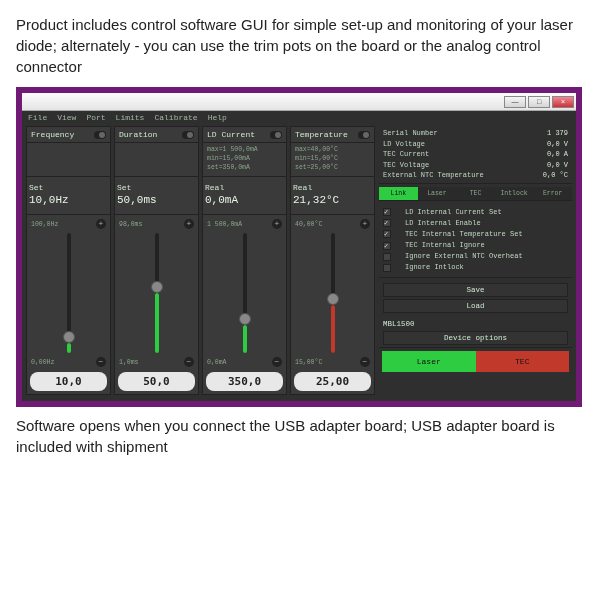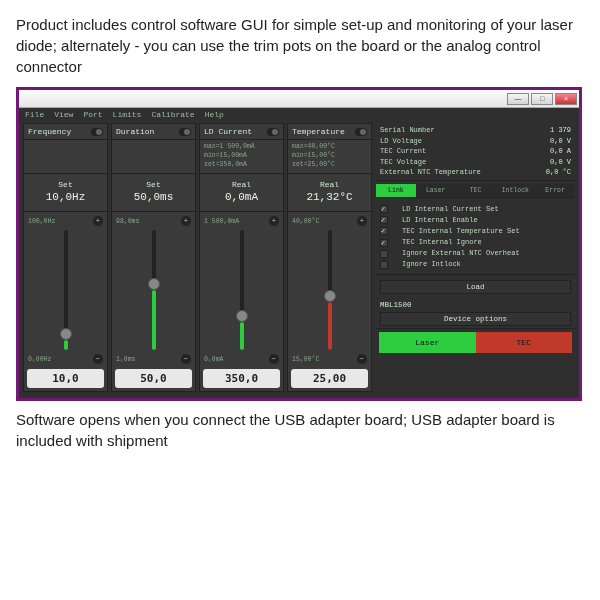--- a/index.html
+++ b/index.html
@@ -1,46 +1,46 @@
 <!DOCTYPE html>
 <html><head>
 <meta charset="utf-8">
 <style>
   * { box-sizing: border-box; margin: 0; padding: 0; }
   body { background: #fff; width: 600px; height: 600px; overflow: hidden; font-family: Arial, sans-serif; }
   .page { padding: 14px 16px 0 16px; }
   .intro, .outro { font-size: 15px; color: #222; line-height: 1.4; margin-bottom: 10px; }
   .outro { margin-top: 8px; }
-  .window { border: 3px solid #701a75; background: #ccc; width: 566px; }
+  .window { border: 6px solid #701a75; background: #ccc; width: 566px; }
   .titlebar { height: 18px; background: linear-gradient(#fdfdfd,#e4e4e4); display: flex; justify-content: flex-end; align-items: center; padding: 0 2px; border-bottom: 1px solid #aaa; }
   .wbtn { width: 22px; height: 12px; background: linear-gradient(#f5f5f5,#d5d5d5); border: 1px solid #888; margin-left: 2px; font-size: 7px; text-align: center; line-height: 10px; color: #333; }
   .wbtn.close { background: linear-gradient(#e89,#c33); color: #fff; }
   .app { background: #2f2f2f; padding: 0 0 6px 0; font-family: 'Courier New', monospace; color: #c0d8c0; }
   .menu { display: flex; gap: 10px; padding: 2px 6px; font-size: 8px; color: #9fb89f; }
   .content { display: flex; gap: 4px; padding: 2px 4px 0 4px; }
   .channels { display: flex; gap: 3px; }
   .ch { width: 85px; background: #3a3a3a; display: flex; flex-direction: column; border: 1px solid #222; }
   .ch-hdr { display: flex; justify-content: space-between; align-items: center; padding: 2px 4px; border-bottom: 1px solid #222; height: 16px; }
   .ch-title { font-size: 8px; color: #cfe8cf; }
   .tgl { width: 12px; height: 8px; background: #222; border-radius: 4px; position: relative; }
   .tgl::after { content: ''; width: 6px; height: 6px; background: #666; border-radius: 50%; position: absolute; right: 1px; top: 1px; }
   .info { height: 34px; padding: 2px 4px; font-size: 6.5px; color: #8aa58a; line-height: 1.4; border-bottom: 1px solid #222; }
-  .big { padding: 6px 2px 8px 2px; text-align: center; border-bottom: 1px solid #222; }
+  .big { padding: 6px 2px 8px 2px; border-bottom: 1px solid #222; }
   .big-lbl { font-size: 8px; color: #cfe8cf; margin-bottom: 2px; }
   .big-val { font-size: 11px; color: #e8f4e8; }
   .slider-area { padding: 4px 4px 2px 4px; display: flex; flex-direction: column; flex: 1; }
   .rangelbl { font-size: 6.5px; color: #8aa58a; display: flex; justify-content: space-between; align-items: center; height: 10px; }
   .pm { width: 10px; height: 10px; border-radius: 50%; background: #222; color: #9fb89f; text-align: center; line-height: 10px; font-size: 8px; }
   .track-wrap { flex: 1; display: flex; justify-content: center; padding: 4px 0; }
   .track { width: 4px; background: #222; position: relative; height: 120px; border-radius: 2px; }
   .fill { position: absolute; bottom: 0; width: 100%; background: #2ecc40; border-radius: 2px; }
   .fill.red { background: #c0392b; }
   .thumb { position: absolute; width: 12px; height: 12px; background: #888; border-radius: 50%; left: -4px; border: 1px solid #555; }
   .scale-min { font-size: 6.5px; color: #8aa58a; display: flex; justify-content: space-between; align-items: center; height: 10px; }
-  .val-box { background: #e8e8e8; color: #222; text-align: center; font-size: 11px; padding: 3px 0; margin: 3px; border-radius: 3px; font-weight: bold; font-family: monospace; }
+  .val-box { background: #e8e8e8; color: #222; text-align: center; font-size: 11px; padding: 3px 0; margin: 3px; border-radius: 8px; font-weight: bold; font-family: monospace; }
   .right { flex: 1; display: flex; flex-direction: column; gap: 3px; }
   .r-top { display: flex; align-items: center; gap: 6px; padding: 0 2px 3px 2px; font-size: 7.5px; border-bottom: 1px solid #222; }
   .r-top .play { width: 0; height: 0; border-left: 5px solid #cfe8cf; border-top: 3px solid transparent; border-bottom: 3px solid transparent; }
   .combo { background: #222; border: 1px solid #111; padding: 1px 3px; color: #9fb89f; font-size: 7px; }
   .stats { font-size: 7px; padding: 2px 4px; border-bottom: 1px solid #222; }
   .stat-row { display: flex; justify-content: space-between; line-height: 1.5; }
   .stat-row .v { color: #cfe8cf; }
   .status { display: flex; gap: 0; border-bottom: 1px solid #222; }
   .st { flex: 1; text-align: center; font-size: 6.5px; padding: 3px 0; background: #2a2a2a; color: #8aa58a; }
   .st.on { background: #2ecc40; color: #111; }
@@ -252,20 +252,21 @@
               <div class="chk-row">
                 <span class="chk"></span>
                 <span>Ignore External NTC Overheat</span>
               </div>
               <div class="chk-row">
                 <span class="chk"></span>
                 <span>Ignore Intlock</span>
               </div>
             </div>
           <div style="padding:0 4px;">
+            <div class="btn-long">Save</div>
             <div class="btn-long">Load</div>
           </div>
           <div class="dev">
             <div class="dev-name">MBL1500</div>
             <div class="btn-long" style="margin:0;">Device options</div>
           </div>
           <div class="laser-tec">
             <div class="lt laser">Laser</div>
             <div class="lt tec">TEC</div>
           </div>

